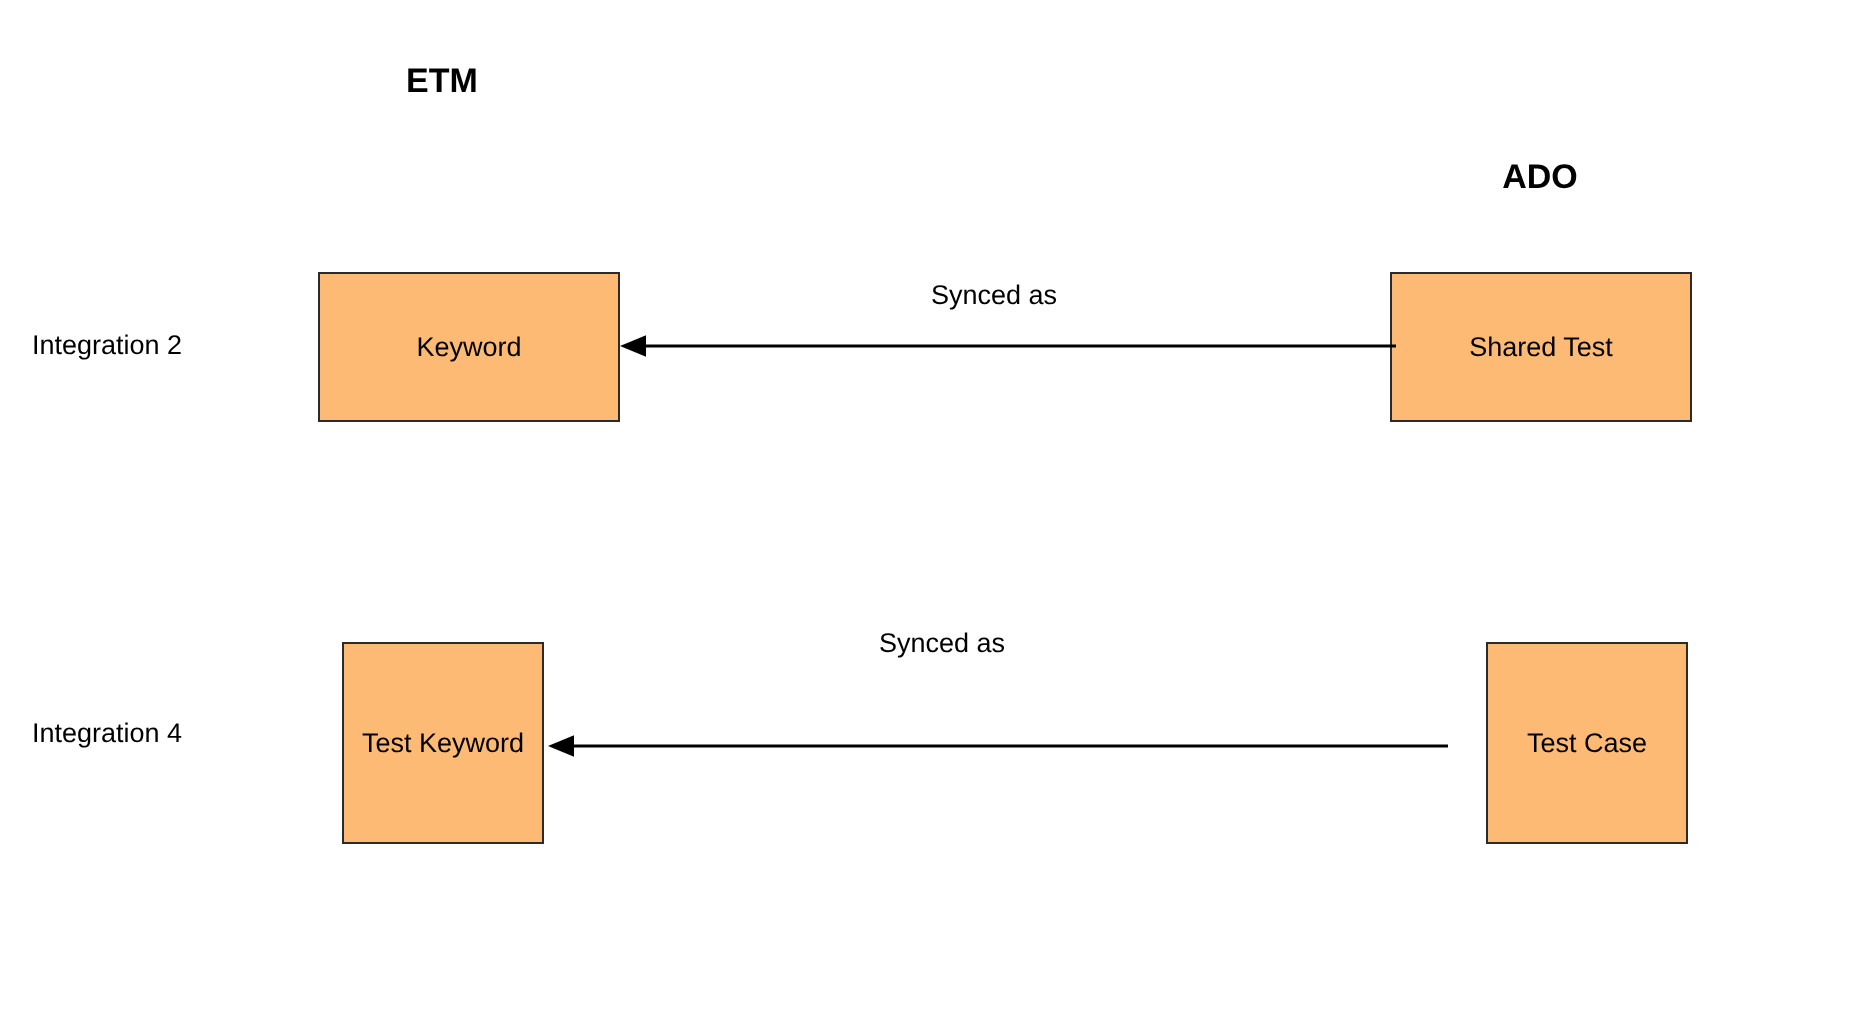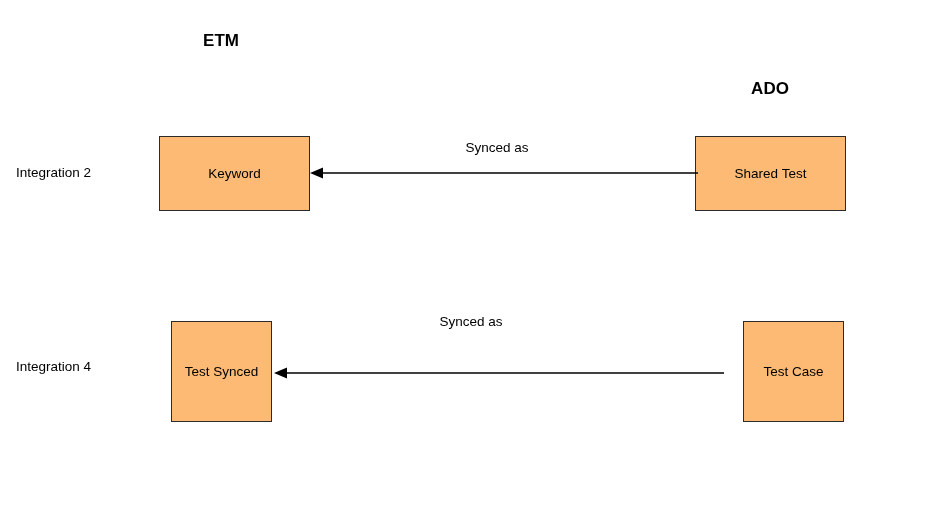--- a/index.html
+++ b/index.html
@@ -101,21 +101,21 @@
   <div class="edge-label" id="edge-label-1">Synced as</div>
 
   <svg class="connector" id="connector-1" viewBox="0 0 390 20" width="390" height="20">
     <line x1="390" y1="10" x2="14" y2="10" stroke="#000000" stroke-width="1.4"></line>
     <polygon points="2,10 15,4.6 15,15.4" fill="#000000"></polygon>
   </svg>
 
   <div class="row-label" id="row-label-2">Integration 4</div>
 
   <div class="node-box" id="box-test-script">
-    <span class="node-label">Test Synced</span>
+    <span class="node-label">Test Keyword</span>
   </div>
 
   <div class="node-box" id="box-test-case">
     <span class="node-label">Test Case</span>
   </div>
 
   <div class="edge-label" id="edge-label-2">Synced as</div>
 
   <svg class="connector" id="connector-2" viewBox="0 0 453 20" width="453" height="20">
     <line x1="453" y1="10" x2="15" y2="10" stroke="#000000" stroke-width="1.4"></line>

